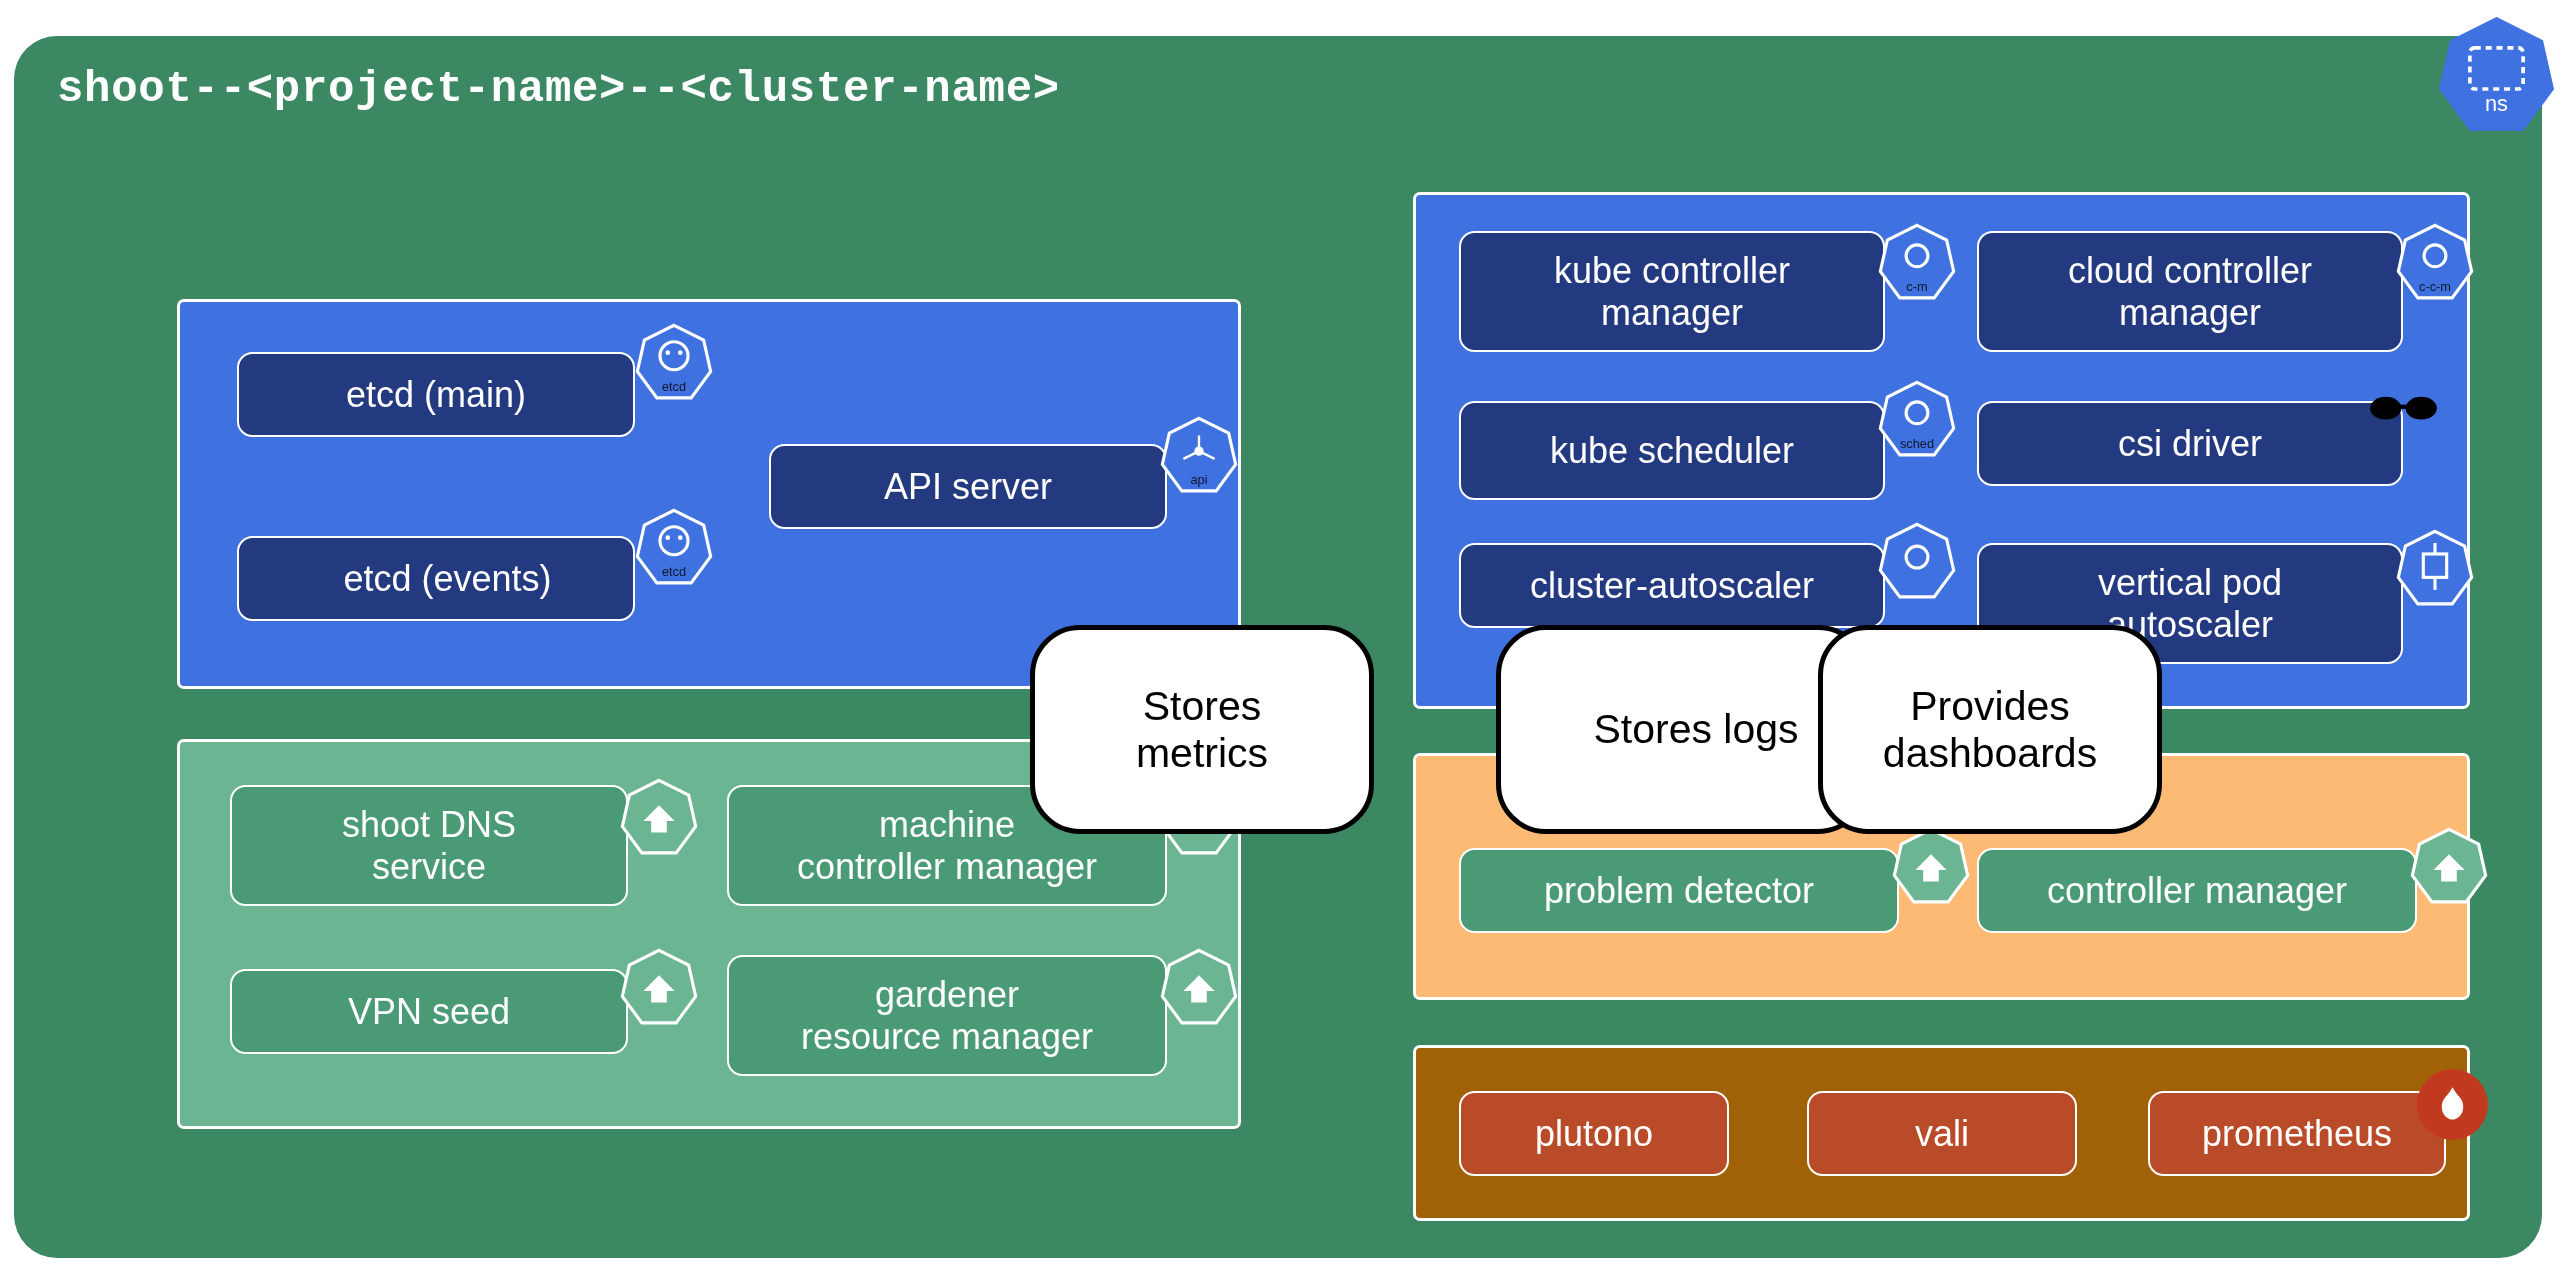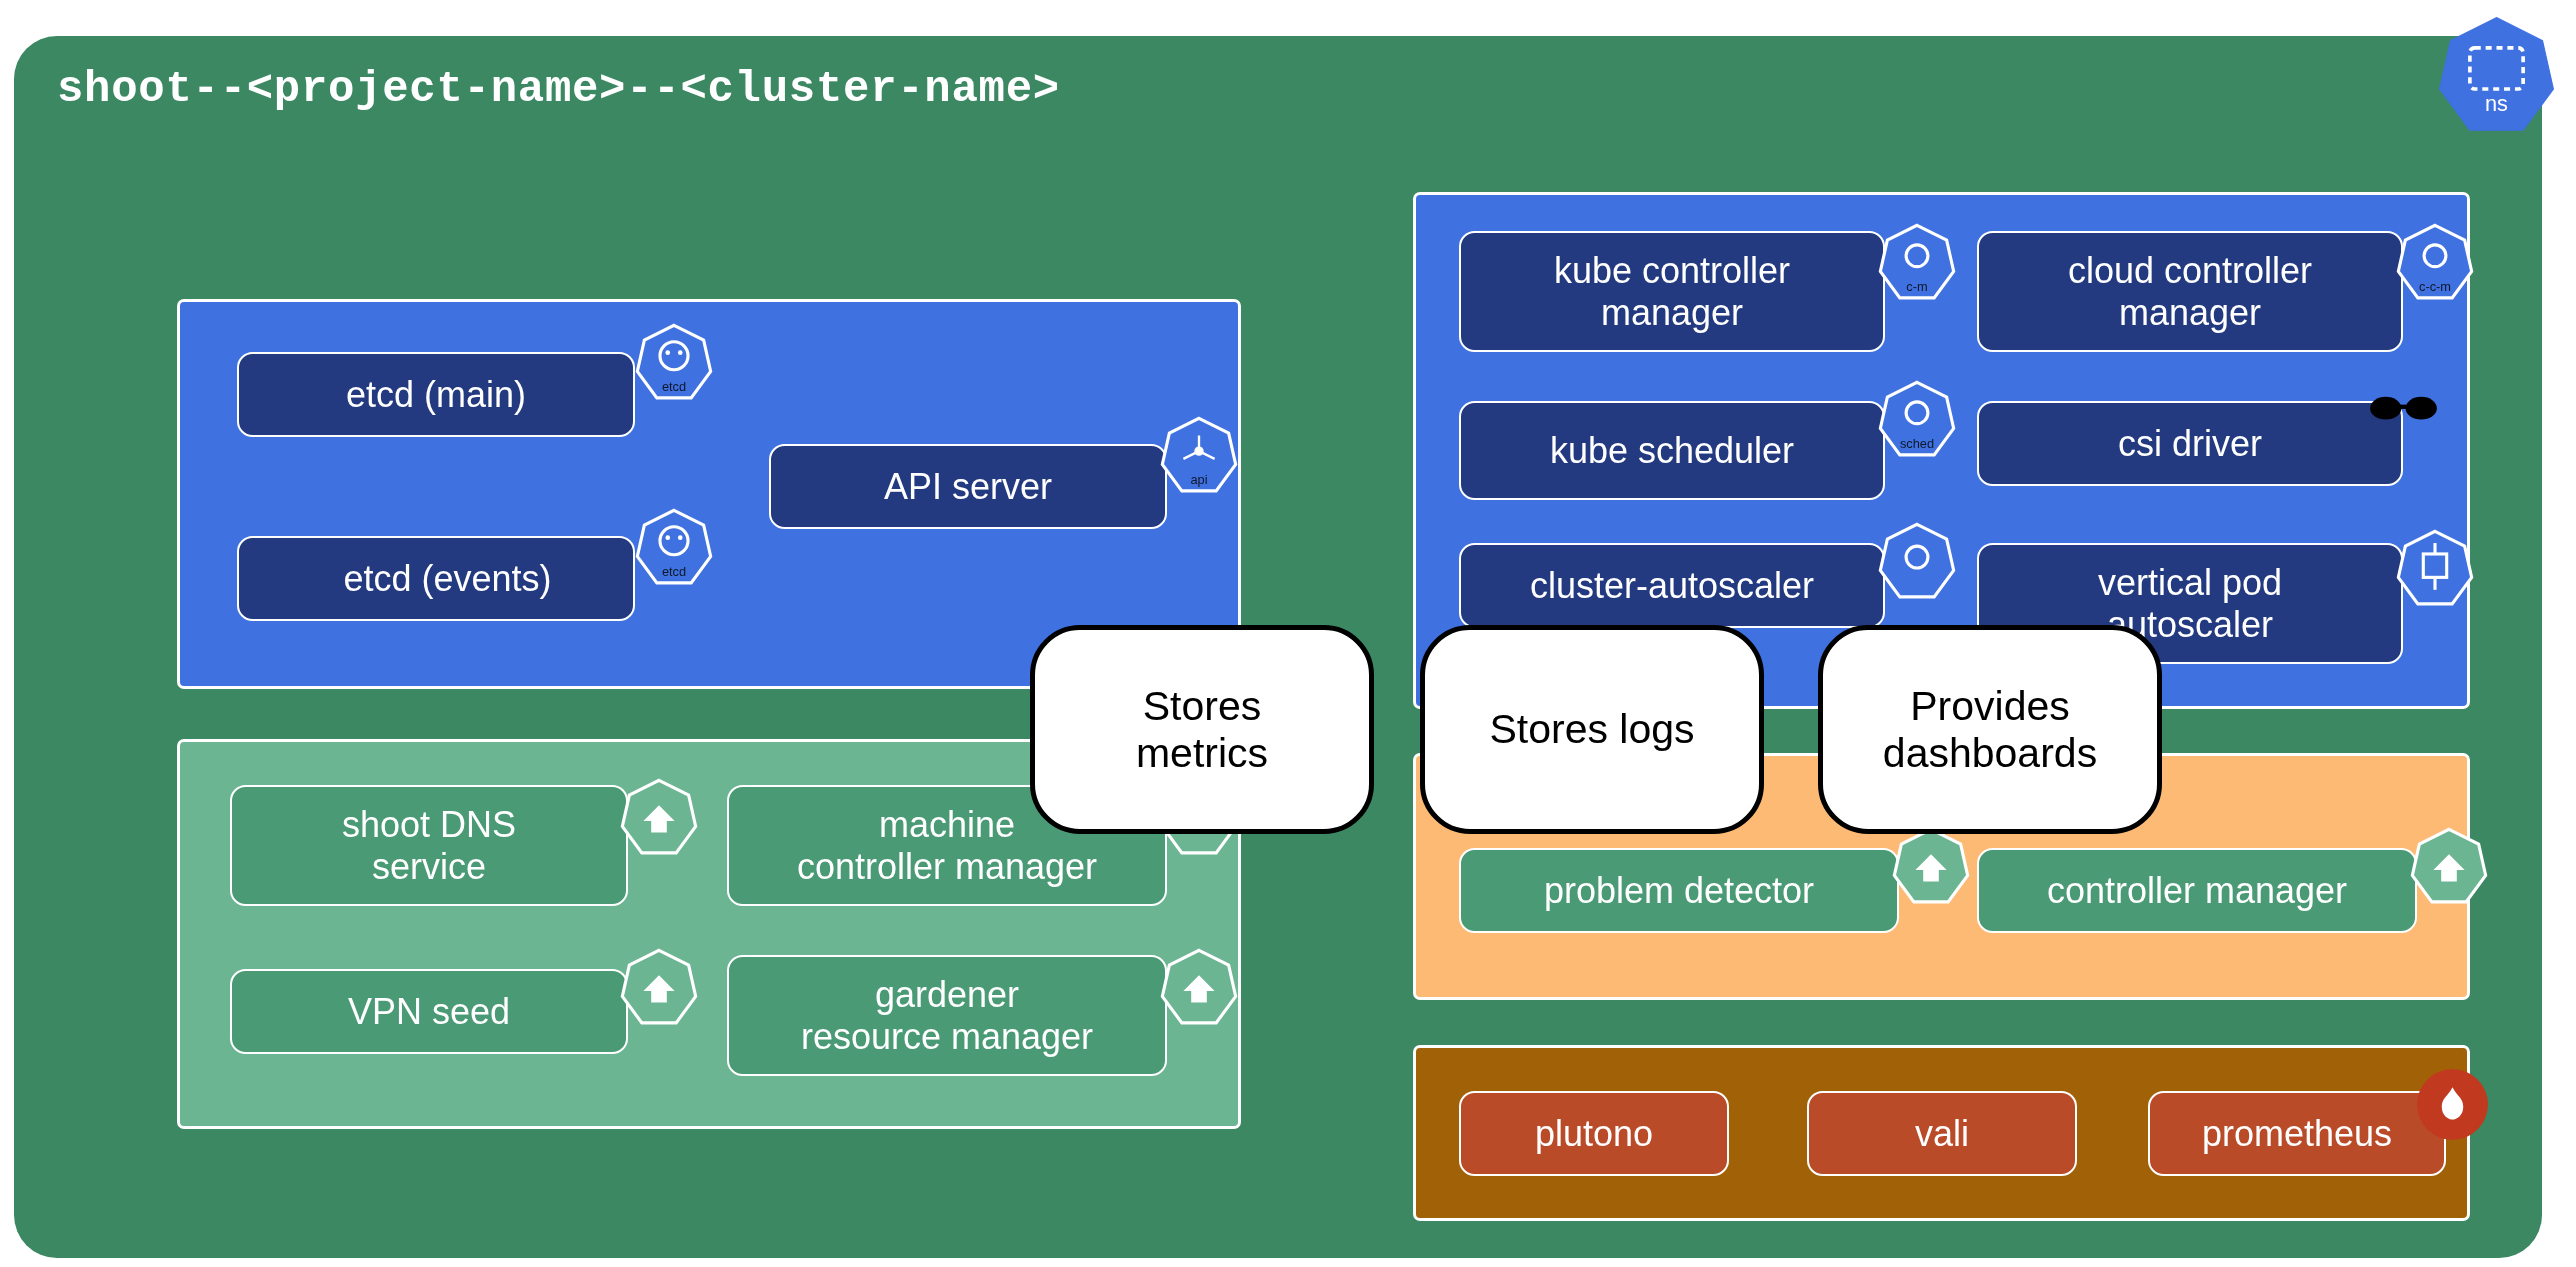--- a/index.html
+++ b/index.html
@@ -307,21 +307,21 @@
     <div class="pill rust" style="left:732px; top:43px; width:298px; height:85px;">prometheus</div>
     <div class="prometheus-flame" style="left:1001px; top:21px;">
       <svg viewBox="0 0 40 40" width="43" height="43">
           <path d="M20 4 C24 12 30 14 30 22 C30 30 24 34 20 34 C16 34 10 30 10 22 C10 14 16 12 20 4 Z" fill="#fff"></path>
         </svg>
     </div>
   </div>
 
   <div class="bubble" style="left:1016px; top:589px; white-space:pre-line;">Stores
 metrics</div>
-  <div class="bubble" style="left:1406px; top:589px;">Stores logs</div>
+  <div class="bubble" style="left:1482px; top:589px;padding-left:28px;">Stores logs</div>
   <div class="bubble" style="left:1804px; top:589px; white-space:pre-line;">Provides
 dashboards</div>
 
 </div>
 
 <div class="ns-badge" style="left:2436px; top:14px;">
   <svg viewBox="0 0 100 100">
     <use href="#hept" fill="#3f71e0" stroke="#3f71e0"></use>
     <rect x="28" y="28" width="44" height="34" fill="none" stroke="#fff" stroke-width="3" stroke-dasharray="5 4" rx="4"></rect>
     <text x="50" y="80" text-anchor="middle" fill="#fff" font-size="18" font-family="Arial">ns</text>

